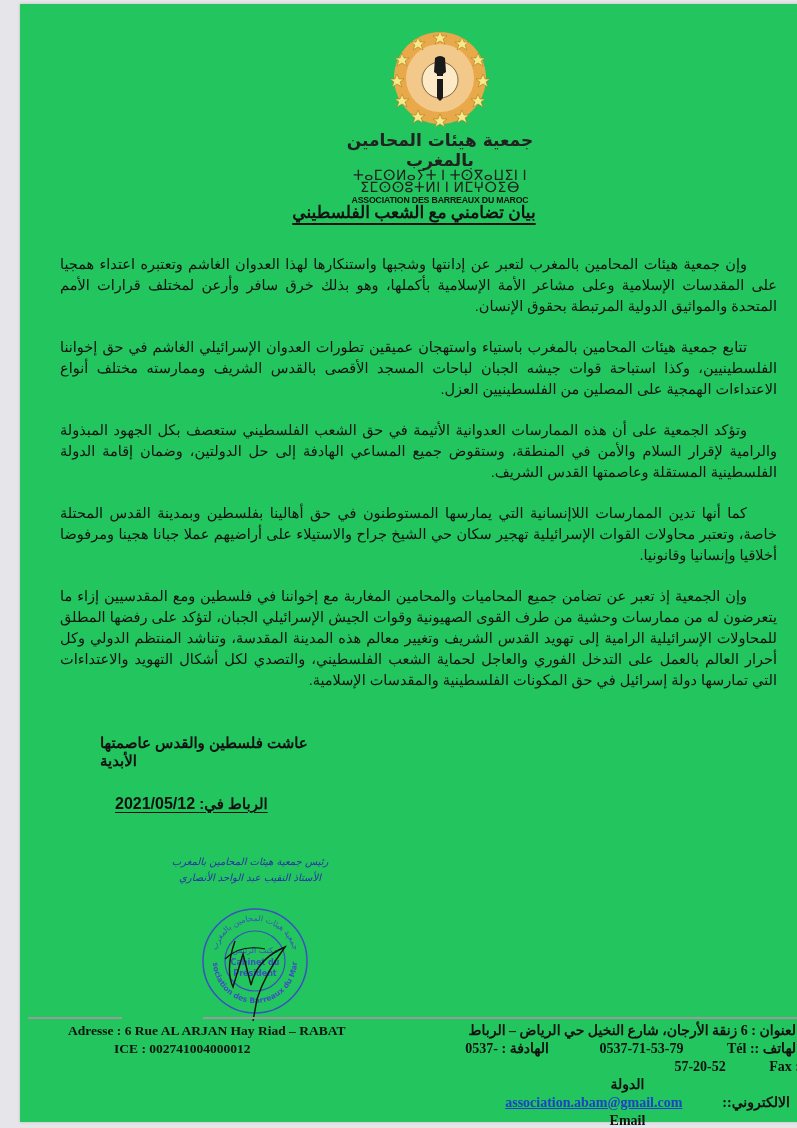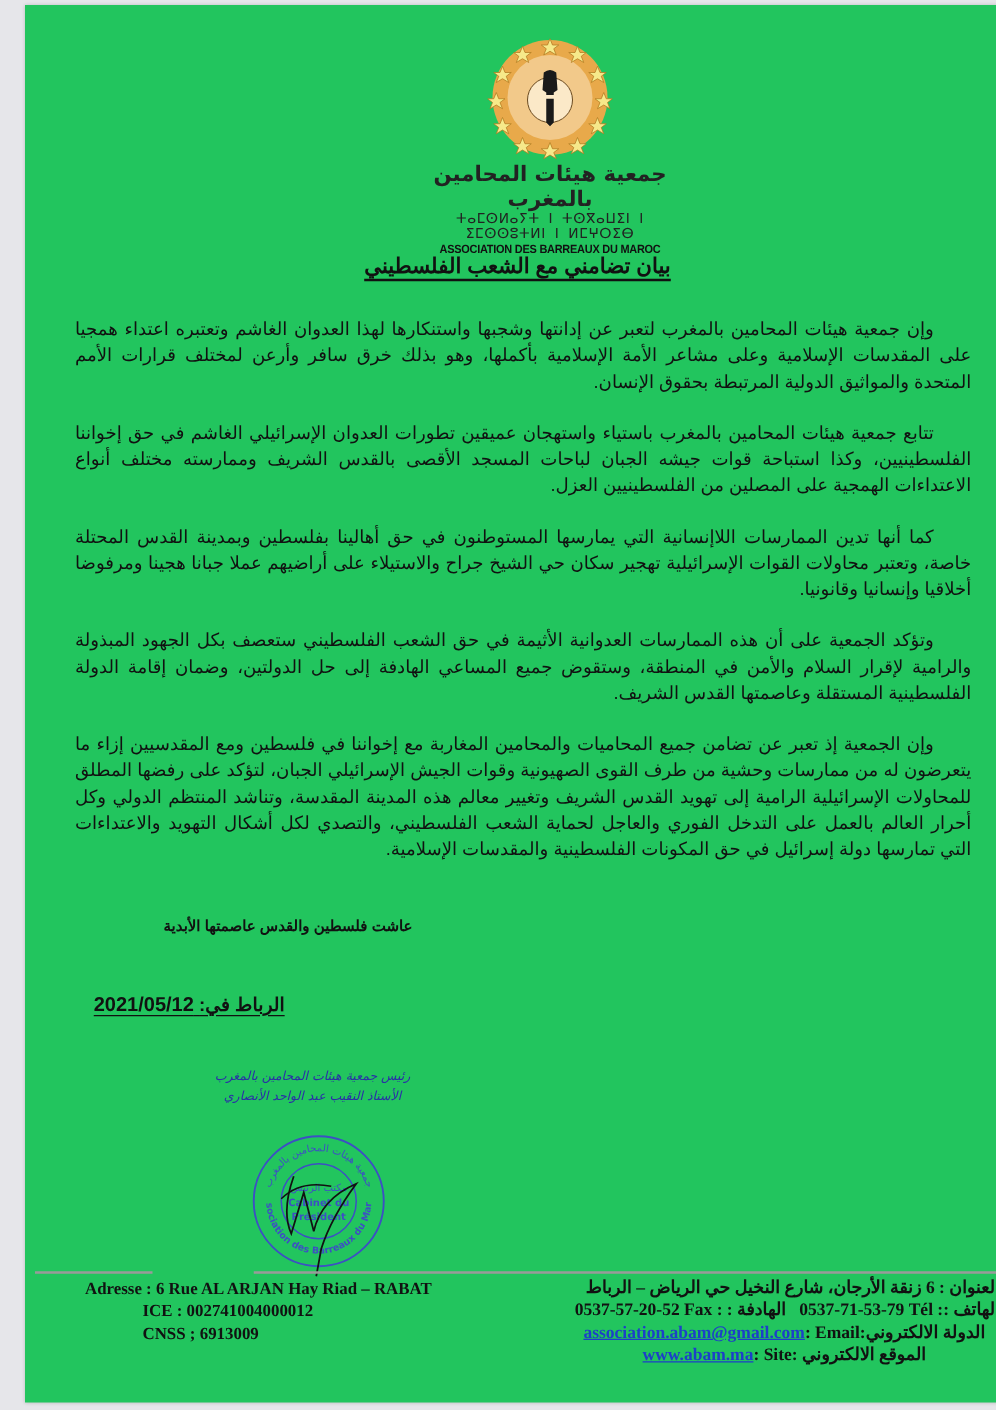--- a/index.html
+++ b/index.html
@@ -24,49 +24,49 @@
     .emblem {
       width: 100px; height: 100px; margin: 2px auto 0 auto; position: relative;
     }
     .emblem svg { width: 100px; height: 100px; display: block; }
     .org-ar {
       font-family: "DejaVu Sans", sans-serif;
       font-size: 17px; font-weight: bold; color: #222; margin-top: 2px; line-height: 20px;
       direction: rtl;
     }
     .org-tifinagh {
-      font-family: Liberation Mono, monospace;
-      font-size: 11px; color: #222; letter-spacing: 0.5px; line-height: 12px;
+      font-family: Liberation Serif, serif;
+      font-size: 14px; color: #222; letter-spacing: 0.5px; line-height: 12px;
     }
     .org-fr {
       font-family: "Liberation Sans", sans-serif;
       font-size: 9.5px; font-weight: bold; color: #111; line-height: 12px; letter-spacing: -0.2px;
       transform: scaleX(0.92);
     }
     
     .doc-title {
       position: absolute; left: 0; width: 788px; top: 198px; text-align: center;
     }
     .doc-title span {
-      font-family: Liberation Sans, sans-serif;
+      font-family: Liberation Serif, serif;
       font-size: 17px; font-weight: bold; color: #111; direction: rtl;
       text-decoration: underline; text-decoration-thickness: 2px; text-underline-offset: 5px;
     }
     
     .body-text {
       position: absolute; left: 40px; width: 717px; top: 250px;
       direction: rtl; text-align: justify;
       font-family: "Liberation Sans", sans-serif;
       font-size: 14.5px; line-height: 21px; color: #111;
     }
     .body-text p { margin: 0 0 20px 0; text-indent: 30px; }
     .closing {
       position: absolute; left: 80px; top: 730px; width: 230px;
-      direction: rtl; text-align: right;
-      font-family: "Liberation Sans", sans-serif; font-weight: bold; font-size: 12px; color: #111;
+      direction: rtl; text-align: left;
+      font-family: "Liberation Sans", sans-serif; font-weight: bold; font-size: 15px; color: #111;
     }
     .date-line {
       position: absolute; left: 55px; top: 791px;
       direction: rtl;
       font-family: "Liberation Sans", sans-serif; font-weight: bold; font-size: 15px; color: #111;
       text-decoration: underline; text-underline-offset: 3px;
     }
     .date-line .num { font-size: 16px; }
     .signatory {
       position: absolute; left: 120px; top: 850px; width: 220px;
@@ -87,21 +87,21 @@
       font-family: "Liberation Serif", serif; font-weight: bold; font-size: 13.5px; color: #111; line-height: 18px;
     }
     .footer-left .indent { padding-left: 46px; }
     .footer-right {
       position: absolute; left: 395px; top: 1018px; width: 385px;
       direction: rtl; text-align: right;
       font-family: "Liberation Serif", serif; font-weight: bold; font-size: 14px; color: #111; line-height: 18px;
     }
     .footer-right .c { text-align: center; padding-left: 40px; }
     .footer-right a { color: #1d3fc9; text-decoration: underline; }
-    .ltr { direction: ltr; unicode-bidi: embed; }
+    .ltr { direction: ltr; unicode-bidi: embed; margin-left: 40px; }
   </style>
 </head>
 <body>
 
 <div class="page">
 
   <div class="logo-block">
     <div class="emblem">
       <svg viewBox="0 0 100 100">
         <circle cx="50" cy="50" r="46" fill="#e8a94a"></circle>
@@ -130,22 +130,22 @@
     <div class="org-fr">ASSOCIATION DES BARREAUX DU MAROC</div>
   </div>
 
   <div class="doc-title">
     <span>بيان تضامني مع الشعب الفلسطيني</span>
   </div>
 
   <div class="body-text">
     <p>وإن جمعية هيئات المحامين بالمغرب لتعبر عن إدانتها وشجبها واستنكارها لهذا العدوان الغاشم وتعتبره اعتداء همجيا على المقدسات الإسلامية وعلى مشاعر الأمة الإسلامية بأكملها، وهو بذلك خرق سافر  وأرعن لمختلف قرارات الأمم المتحدة والمواثيق الدولية المرتبطة بحقوق الإنسان.</p>
     <p>تتابع جمعية هيئات المحامين بالمغرب باستياء واستهجان عميقين تطورات العدوان الإسرائيلي الغاشم في حق إخواننا الفلسطينيين، وكذا استباحة  قوات جيشه الجبان لباحات المسجد الأقصى بالقدس الشريف وممارسته مختلف أنواع الاعتداءات الهمجية على المصلين من الفلسطينيين العزل.</p>
+    <p>وتؤكد الجمعية على أن هذه الممارسات العدوانية الأثيمة في حق الشعب الفلسطيني ستعصف بكل الجهود المبذولة والرامية لإقرار السلام والأمن في المنطقة، وستقوض جميع المساعي الهادفة إلى حل الدولتين، وضمان إقامة الدولة الفلسطينية المستقلة وعاصمتها القدس الشريف.</p>
     <p>كما أنها تدين الممارسات اللاإنسانية التي يمارسها المستوطنون في حق أهالينا بفلسطين وبمدينة القدس المحتلة خاصة، وتعتبر محاولات القوات الإسرائيلية تهجير سكان حي الشيخ جراح والاستيلاء على أراضيهم عملا جبانا هجينا ومرفوضا أخلاقيا وإنسانيا وقانونيا.</p>
-    <p>وتؤكد الجمعية على أن هذه الممارسات العدوانية الأثيمة في حق الشعب الفلسطيني ستعصف بكل الجهود المبذولة والرامية لإقرار السلام والأمن في المنطقة، وستقوض جميع المساعي الهادفة إلى حل الدولتين، وضمان إقامة الدولة الفلسطينية المستقلة وعاصمتها القدس الشريف.</p>
     <p>وإن الجمعية إذ تعبر عن تضامن جميع المحاميات والمحامين المغاربة مع إخواننا في فلسطين ومع المقدسيين إزاء ما يتعرضون له من ممارسات وحشية من طرف القوى الصهيونية وقوات الجيش الإسرائيلي الجبان، لتؤكد على رفضها المطلق للمحاولات الإسرائيلية الرامية إلى تهويد القدس الشريف وتغيير معالم هذه المدينة المقدسة، وتناشد المنتظم الدولي وكل أحرار العالم بالعمل على التدخل الفوري والعاجل لحماية الشعب الفلسطيني، والتصدي لكل أشكال التهويد والاعتداءات التي تمارسها دولة إسرائيل في حق المكونات الفلسطينية والمقدسات الإسلامية.</p>
   </div>
 
   <div class="closing">عاشت فلسطين والقدس عاصمتها الأبدية</div>
 
   <div class="date-line">
     <span>الرباط في:</span>
     <span class="num ltr">2021/05/12</span>
   </div>
 
@@ -175,21 +175,20 @@
       <path d="M30 60 Q45 45 70 50" fill="none" stroke="#111" stroke-width="1.2"></path>
     </svg>
   </div>
 
   <div class="footer-rule" style="left:8px; width:94px;"></div>
   <div class="footer-rule" style="left:183px; width:595px;"></div>
 
   <div class="footer-left">
     <div>Adresse :  6 Rue AL ARJAN Hay Riad – RABAT</div>
     <div class="indent">ICE : 002741004000012</div>
-    <div class="indent">CNSS ; 6913009</div>
   </div>
 
   <div class="footer-right">
     <div>العنوان : 6  زنقة الأرجان، شارع النخيل حي الرياض – الرباط</div>
     <div>
       <span>الهاتف :</span><span class="ltr">0537-71-53-79</span>
       <span class="ltr">Tél :</span>
       &nbsp;&nbsp;<span>الهادفة :</span>
       <span class="ltr">0537-57-20-52</span>
       <span class="ltr">Fax :</span>

